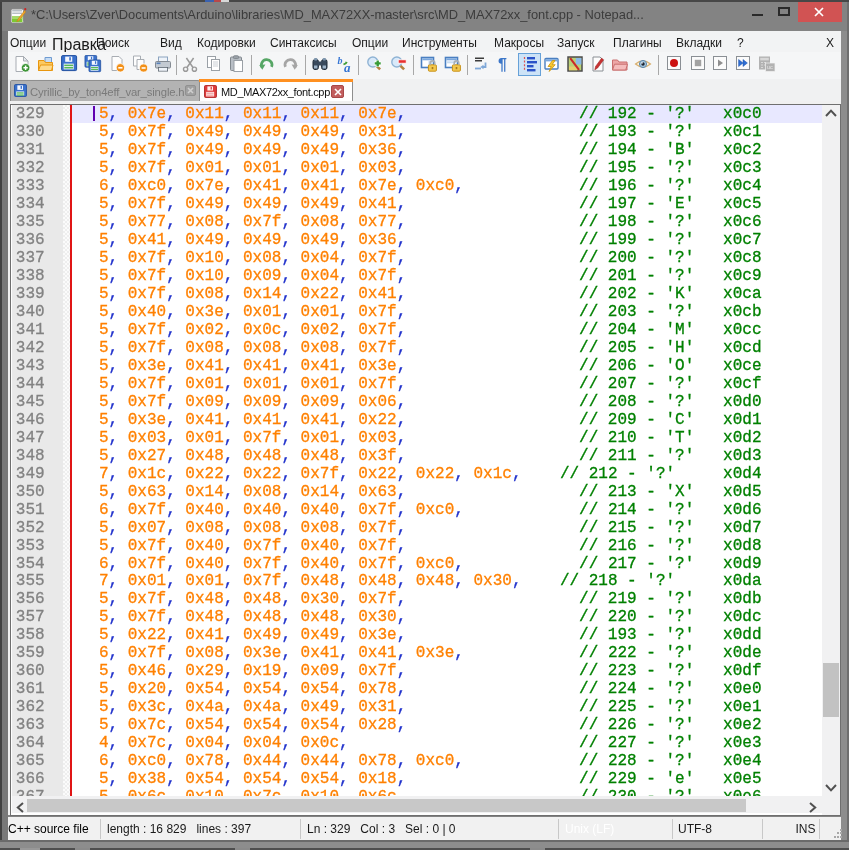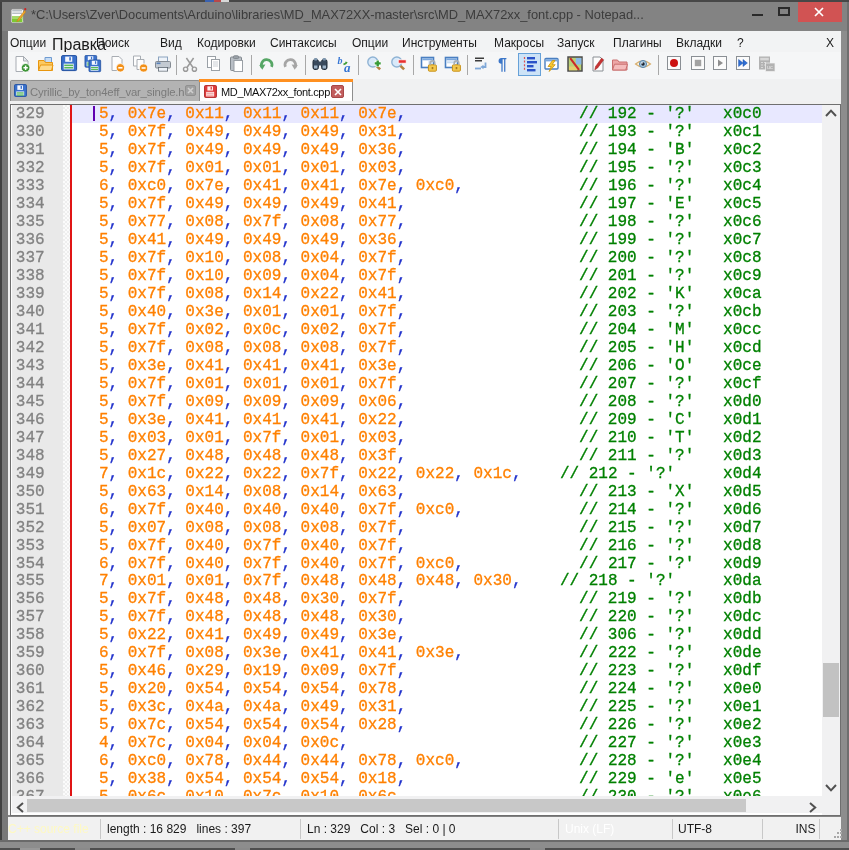--- a/index.html
+++ b/index.html
@@ -353,21 +353,21 @@
   <span class="n">5</span><span class="o">,</span> <span class="n">0x27</span><span class="o">,</span> <span class="n">0x48</span><span class="o">,</span> <span class="n">0x48</span><span class="o">,</span> <span class="n">0x48</span><span class="o">,</span> <span class="n">0x3f</span><span class="o">,</span>                  <span class="c">// 211 - '?'   x0d3</span>
   <span class="n">7</span><span class="o">,</span> <span class="n">0x1c</span><span class="o">,</span> <span class="n">0x22</span><span class="o">,</span> <span class="n">0x22</span><span class="o">,</span> <span class="n">0x7f</span><span class="o">,</span> <span class="n">0x22</span><span class="o">,</span> <span class="n">0x22</span><span class="o">,</span> <span class="n">0x1c</span><span class="o">,</span>    <span class="c">// 212 - '?'     x0d4</span>
   <span class="n">5</span><span class="o">,</span> <span class="n">0x63</span><span class="o">,</span> <span class="n">0x14</span><span class="o">,</span> <span class="n">0x08</span><span class="o">,</span> <span class="n">0x14</span><span class="o">,</span> <span class="n">0x63</span><span class="o">,</span>                  <span class="c">// 213 - 'X'   x0d5</span>
   <span class="n">6</span><span class="o">,</span> <span class="n">0x7f</span><span class="o">,</span> <span class="n">0x40</span><span class="o">,</span> <span class="n">0x40</span><span class="o">,</span> <span class="n">0x40</span><span class="o">,</span> <span class="n">0x7f</span><span class="o">,</span> <span class="n">0xc0</span><span class="o">,</span>            <span class="c">// 214 - '?'   x0d6</span>
   <span class="n">5</span><span class="o">,</span> <span class="n">0x07</span><span class="o">,</span> <span class="n">0x08</span><span class="o">,</span> <span class="n">0x08</span><span class="o">,</span> <span class="n">0x08</span><span class="o">,</span> <span class="n">0x7f</span><span class="o">,</span>                  <span class="c">// 215 - '?'   x0d7</span>
   <span class="n">5</span><span class="o">,</span> <span class="n">0x7f</span><span class="o">,</span> <span class="n">0x40</span><span class="o">,</span> <span class="n">0x7f</span><span class="o">,</span> <span class="n">0x40</span><span class="o">,</span> <span class="n">0x7f</span><span class="o">,</span>                  <span class="c">// 216 - '?'   x0d8</span>
   <span class="n">6</span><span class="o">,</span> <span class="n">0x7f</span><span class="o">,</span> <span class="n">0x40</span><span class="o">,</span> <span class="n">0x7f</span><span class="o">,</span> <span class="n">0x40</span><span class="o">,</span> <span class="n">0x7f</span><span class="o">,</span> <span class="n">0xc0</span><span class="o">,</span>            <span class="c">// 217 - '?'   x0d9</span>
   <span class="n">7</span><span class="o">,</span> <span class="n">0x01</span><span class="o">,</span> <span class="n">0x01</span><span class="o">,</span> <span class="n">0x7f</span><span class="o">,</span> <span class="n">0x48</span><span class="o">,</span> <span class="n">0x48</span><span class="o">,</span> <span class="n">0x48</span><span class="o">,</span> <span class="n">0x30</span><span class="o">,</span>    <span class="c">// 218 - '?'     x0da</span>
   <span class="n">5</span><span class="o">,</span> <span class="n">0x7f</span><span class="o">,</span> <span class="n">0x48</span><span class="o">,</span> <span class="n">0x48</span><span class="o">,</span> <span class="n">0x30</span><span class="o">,</span> <span class="n">0x7f</span><span class="o">,</span>                  <span class="c">// 219 - '?'   x0db</span>
   <span class="n">5</span><span class="o">,</span> <span class="n">0x7f</span><span class="o">,</span> <span class="n">0x48</span><span class="o">,</span> <span class="n">0x48</span><span class="o">,</span> <span class="n">0x48</span><span class="o">,</span> <span class="n">0x30</span><span class="o">,</span>                  <span class="c">// 220 - '?'   x0dc</span>
-  <span class="n">5</span><span class="o">,</span> <span class="n">0x22</span><span class="o">,</span> <span class="n">0x41</span><span class="o">,</span> <span class="n">0x49</span><span class="o">,</span> <span class="n">0x49</span><span class="o">,</span> <span class="n">0x3e</span><span class="o">,</span>                  <span class="c">// 306 - '?'   x0dd</span>
+  <span class="n">5</span><span class="o">,</span> <span class="n">0x22</span><span class="o">,</span> <span class="n">0x41</span><span class="o">,</span> <span class="n">0x49</span><span class="o">,</span> <span class="n">0x49</span><span class="o">,</span> <span class="n">0x3e</span><span class="o">,</span>                  <span class="c">// 193 - '?'   x0dd</span>
   <span class="n">6</span><span class="o">,</span> <span class="n">0x7f</span><span class="o">,</span> <span class="n">0x08</span><span class="o">,</span> <span class="n">0x3e</span><span class="o">,</span> <span class="n">0x41</span><span class="o">,</span> <span class="n">0x41</span><span class="o">,</span> <span class="n">0x3e</span><span class="o">,</span>            <span class="c">// 222 - '?'   x0de</span>
   <span class="n">5</span><span class="o">,</span> <span class="n">0x46</span><span class="o">,</span> <span class="n">0x29</span><span class="o">,</span> <span class="n">0x19</span><span class="o">,</span> <span class="n">0x09</span><span class="o">,</span> <span class="n">0x7f</span><span class="o">,</span>                  <span class="c">// 223 - '?'   x0df</span>
   <span class="n">5</span><span class="o">,</span> <span class="n">0x20</span><span class="o">,</span> <span class="n">0x54</span><span class="o">,</span> <span class="n">0x54</span><span class="o">,</span> <span class="n">0x54</span><span class="o">,</span> <span class="n">0x78</span><span class="o">,</span>                  <span class="c">// 224 - '?'   x0e0</span>
   <span class="n">5</span><span class="o">,</span> <span class="n">0x3c</span><span class="o">,</span> <span class="n">0x4a</span><span class="o">,</span> <span class="n">0x4a</span><span class="o">,</span> <span class="n">0x49</span><span class="o">,</span> <span class="n">0x31</span><span class="o">,</span>                  <span class="c">// 225 - '?'   x0e1</span>
   <span class="n">5</span><span class="o">,</span> <span class="n">0x7c</span><span class="o">,</span> <span class="n">0x54</span><span class="o">,</span> <span class="n">0x54</span><span class="o">,</span> <span class="n">0x54</span><span class="o">,</span> <span class="n">0x28</span><span class="o">,</span>                  <span class="c">// 226 - '?'   x0e2</span>
   <span class="n">4</span><span class="o">,</span> <span class="n">0x7c</span><span class="o">,</span> <span class="n">0x04</span><span class="o">,</span> <span class="n">0x04</span><span class="o">,</span> <span class="n">0x0c</span><span class="o">,</span>                        <span class="c">// 227 - '?'   x0e3</span>
   <span class="n">6</span><span class="o">,</span> <span class="n">0xc0</span><span class="o">,</span> <span class="n">0x78</span><span class="o">,</span> <span class="n">0x44</span><span class="o">,</span> <span class="n">0x44</span><span class="o">,</span> <span class="n">0x78</span><span class="o">,</span> <span class="n">0xc0</span><span class="o">,</span>            <span class="c">// 228 - '?'   x0e4</span>
   <span class="n">5</span><span class="o">,</span> <span class="n">0x38</span><span class="o">,</span> <span class="n">0x54</span><span class="o">,</span> <span class="n">0x54</span><span class="o">,</span> <span class="n">0x54</span><span class="o">,</span> <span class="n">0x18</span><span class="o">,</span>                  <span class="c">// 229 - 'e'   x0e5</span>
   <span class="n">5</span><span class="o">,</span> <span class="n">0x6c</span><span class="o">,</span> <span class="n">0x10</span><span class="o">,</span> <span class="n">0x7c</span><span class="o">,</span> <span class="n">0x10</span><span class="o">,</span> <span class="n">0x6c</span><span class="o">,</span>                  <span class="c">// 230 - '?'   x0e6</span></pre>
 
@@ -395,21 +395,21 @@
 <div class="abs" style="left:20px;top:848px;width:20px;height:2px;background:#989898"></div>
 <div class="abs" style="left:75px;top:848px;width:15px;height:2px;background:#8a8a8a"></div>
 <div class="abs" style="left:235px;top:848px;width:15px;height:2px;background:#8a8a8a"></div>
 <div class="abs" style="left:530px;top:848px;width:15px;height:2px;background:#8a8a8a"></div>
 <div class="abs" style="left:100px;top:819px;width:1px;height:19.5px;background:#c8c8c8"></div>
     <div class="abs" style="left:300px;top:819px;width:1px;height:19.5px;background:#c8c8c8"></div>
     <div class="abs" style="left:558px;top:819px;width:1px;height:19.5px;background:#c8c8c8"></div>
     <div class="abs" style="left:672px;top:819px;width:1px;height:19.5px;background:#c8c8c8"></div>
     <div class="abs" style="left:762px;top:819px;width:1px;height:19.5px;background:#c8c8c8"></div>
     <div class="abs" style="left:818.5px;top:819px;width:1px;height:19.5px;background:#c8c8c8"></div>
-    <div class="abs" style="left:8px;top:822px;font-size:12px;color:#fef9c3">C++ source file</div>
+    <div class="abs" style="left:8px;top:822px;font-size:12px;color:#000000">C++ source file</div>
     <div class="abs" style="left:107px;top:822px;font-size:12px;color:#1a1a1a">length : 16 829&nbsp;&nbsp;&nbsp;lines : 397</div>
     <div class="abs" style="left:307px;top:822px;font-size:12px;color:#1a1a1a">Ln : 329&nbsp;&nbsp;&nbsp;Col : 3&nbsp;&nbsp;&nbsp;Sel : 0 | 0</div>
     <div class="abs" style="left:565px;top:822px;font-size:12px;color:#ffffff">Unix (LF)</div>
     <div class="abs" style="left:678px;top:822px;font-size:12px;color:#1a1a1a">UTF-8</div>
     <div class="abs" style="left:795.5px;top:822px;font-size:12px;color:#1a1a1a">INS</div>
     <div class="abs" style="left:833.5px;top:835.5px;width:2px;height:2px;background:#a8a8a8"></div>
     <div class="abs" style="left:836.5px;top:835.5px;width:2px;height:2px;background:#a8a8a8"></div>
     <div class="abs" style="left:839.5px;top:835.5px;width:2px;height:2px;background:#a8a8a8"></div>
     <div class="abs" style="left:836.5px;top:832px;width:2px;height:2px;background:#a8a8a8"></div>
     <div class="abs" style="left:839.5px;top:832px;width:2px;height:2px;background:#a8a8a8"></div>

